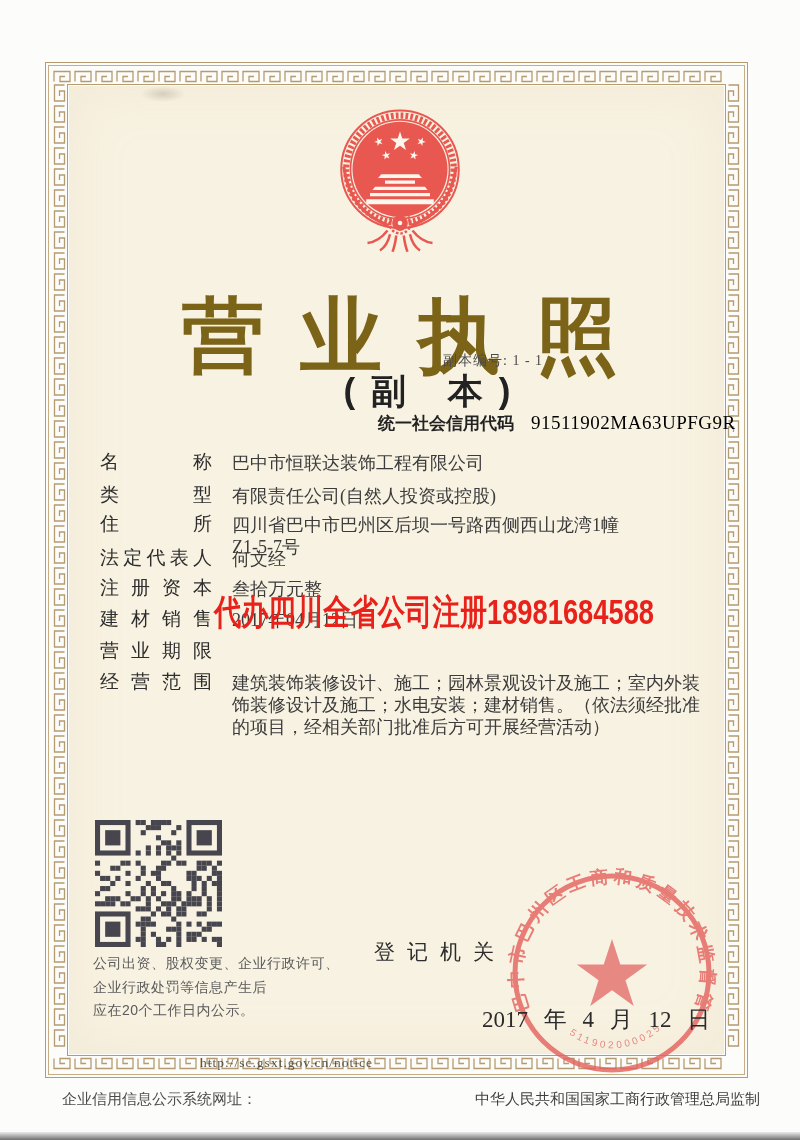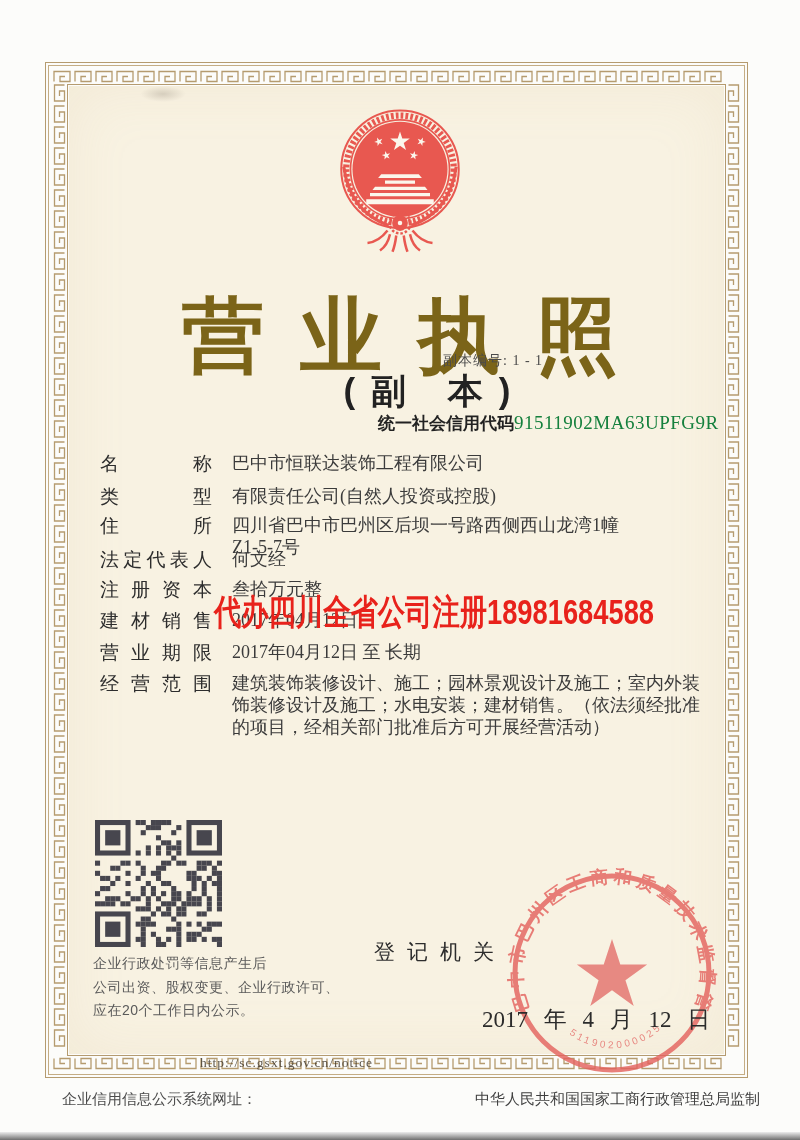--- a/index.html
+++ b/index.html
@@ -24,28 +24,28 @@
   .band.right{right:7px;top:21px;width:14px;height:974px;transform:scaleX(-1);}
   
   .emblem{position:absolute;left:325px;top:104px;width:150px;height:158px;}
   .title{position:absolute;left:0;top:268px;width:800px;text-align:center;
          font-size:82px;font-weight:bold;color:#7b6418;
          letter-spacing:36px;text-indent:36px;line-height:96px;margin-top:20px;}
   .copyno{position:absolute;left:443px;top:352px;font-size:14px;color:#4a4a4a;
           font-family:"Liberation Serif",serif;letter-spacing:1px;}
   .copytype{position:absolute;left:0;top:368px;width:790px;text-align:center;
             font-size:35px;font-weight:bold;color:#222;letter-spacing:16px;text-indent:16px;padding-left:32px;}
-  .codeline{position:absolute;left:378px;top:412px;display:flex;align-items:baseline;}
+  .codeline{position:absolute;left:378px;top:412px;display:flex;gap:17px;align-items:baseline;}
   .codeline .lbl{font-size:17px;font-weight:bold;color:#222;}
-  .codeline .val{font-size:19px;color:#15803d;font-family:"Liberation Serif",serif;letter-spacing:.5px;}
+  .codeline .val{font-size:19px;color:#000000;font-family:"Liberation Serif",serif;letter-spacing:.5px;}
   
   .fields{position:absolute;left:100px;top:0;width:600px;}
   .frow{position:absolute;display:flex;align-items:flex-start;width:600px;}
   .f-label{flex:0 0 112px;text-align:justify;text-align-last:justify;
-           font-size:19px;color:#2d2d2d;line-height:23px;}
+           font-size:19px;color:#2d2d2d;line-height:23px;font-family:Liberation Mono, monospace;}
   .f-value{margin-left:20px;width:470px;font-size:18px;color:#3b3b3b;line-height:22px;
            font-family:"Liberation Serif",serif;white-space:pre-line;}
   
   .watermark{position:absolute;left:214px;top:589px;z-index:6;
              font-size:35px;font-weight:600;color:#e8221b;white-space:nowrap;
              transform:scaleX(.78);transform-origin:left top;letter-spacing:0;}
   
   .qr{position:absolute;left:95px;top:820px;width:127px;height:127px;}
   .notice{position:absolute;left:93px;top:952px;font-size:14px;color:#5a5a5a;
           line-height:23.5px;letter-spacing:.5px;}
@@ -164,21 +164,20 @@
   <div class="frow" style="top:578px">
     <span class="f-label">注册资本</span>
     <span class="f-value">叁拾万元整</span>
   </div>
   <div class="frow" style="top:609px">
     <span class="f-label">建材销售</span>
     <span class="f-value">2017年04月12日</span>
   </div>
   <div class="frow" style="top:641px">
     <span class="f-label">营业期限</span>
-    <span class="f-value">2017年04月12日  至 长期</span>
   </div>
   <div class="frow" style="top:672px">
     <span class="f-label">经营范围</span>
     <span class="f-value">建筑装饰装修设计、施工；园林景观设计及施工；室内外装饰装修设计及施工；水电安装；建材销售。（依法须经批准的项目，经相关部门批准后方可开展经营活动）</span>
   </div>
 </div>
 
 <div class="watermark">代办四川全省公司注册18981684588</div>
 
 <svg class="qr" id="qr" viewBox="0 0 125 125">
@@ -368,22 +367,22 @@
       <rect x="120" y="75" width="5" height="5"></rect>
       <rect x="120" y="80" width="5" height="5"></rect>
       <rect x="120" y="85" width="5" height="5"></rect>
       <rect x="120" y="100" width="5" height="5"></rect>
       <rect x="120" y="115" width="5" height="5"></rect>
       <rect x="120" y="120" width="5" height="5"></rect>
     </g>
   </svg>
 
 <div class="notice">
+  <span>公司出资、股权变更、企业行政许可、</span>
   <span>企业行政处罚等信息产生后</span>
-  <span>公司出资、股权变更、企业行政许可、</span>
   <span>应在20个工作日内公示。</span>
 </div>
 
 <div class="regauth">登记机关</div>
 
 <svg class="seal" viewBox="0 0 214 214">
   <g opacity="0.88">
     <circle cx="107" cy="107" r="97" fill="none" stroke="#e4625e" stroke-width="5"></circle>
     <use href="#star" transform="translate(107,110) scale(37)" fill="#e4716d"></use>
     <path id="sealTop" d="M 25.5 145 A 90 90 0 1 1 188.5 145" fill="none"></path>

